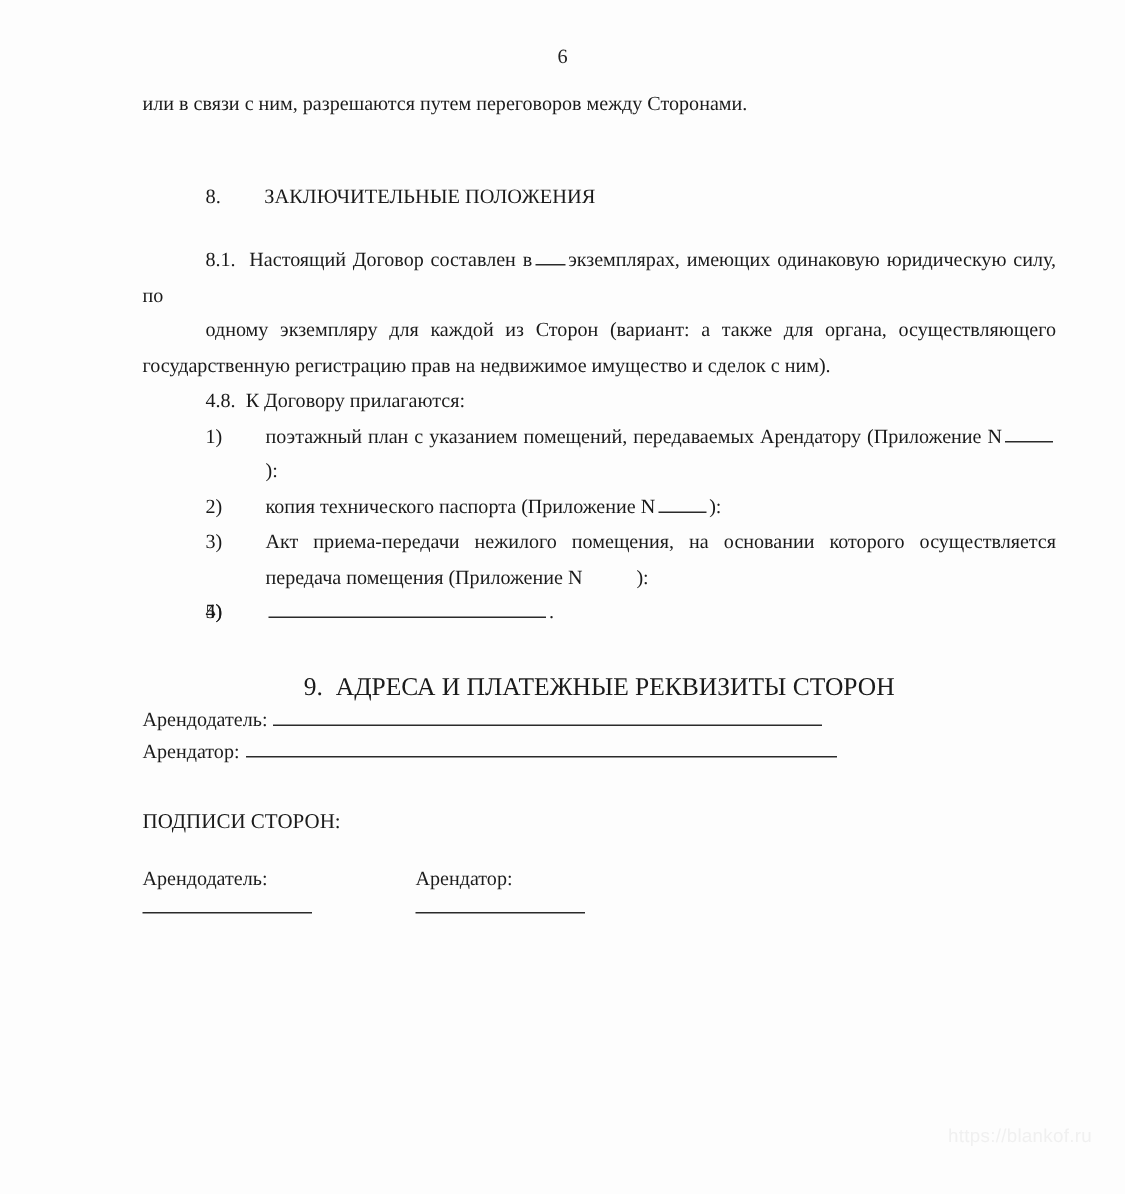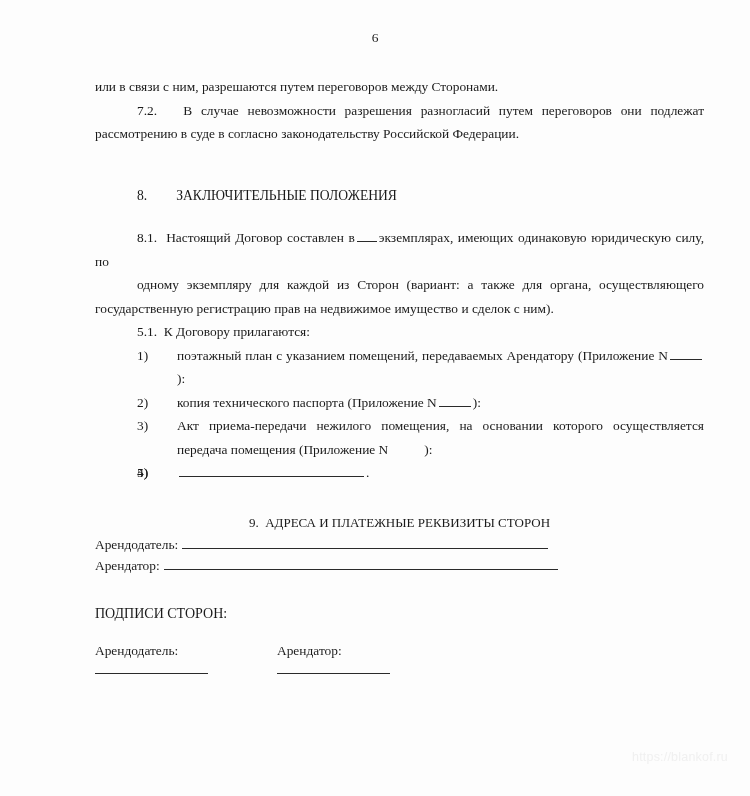--- a/index.html
+++ b/index.html
@@ -27,21 +27,21 @@
     top: 30px;
     left: 0;
     width: 750px;
     text-align: center;
     font-size: 13.5px;
     color: #222;
   }
   .body-area {
     position: absolute;
     left: 95px;
-    top: 75px;
+    top: 57px;
     width: 609px;
   }
   p {
     margin: 0;
     font-size: 13.4px;
     line-height: 23.5px;
     color: #1a1a1a;
   }
   .just {
     text-align: justify;
@@ -81,21 +81,21 @@
     vertical-align: baseline;
     height: 0.85em;
     margin: 0 2px;
   }
   .blank-sm { width: 20px; }
   .blank-md { width: 32px; }
   .blank-8-2 { width: 92px; }
   .blank-5 { width: 185px; }
   .center-head {
     text-align: center;
-    font-size: 13px;
+    font-size: 17px;
     line-height: 23.5px;
   }
   .req-row {
     display: flex;
     align-items: baseline;
     font-size: 13.4px;
     line-height: 21px;
   }
   .req-label {
     white-space: nowrap;
@@ -147,34 +147,33 @@
 <body>
 
 <div class="page">
 
   <div class="page-number">6</div>
 
   <div class="body-area">
 
     <p class="just">или в связи с ним, разрешаются путем переговоров между Сторонами.</p>
 
-    <p class="just indent"><span class="nowrap">7.2.</span>&nbsp;&nbsp;&nbsp;<span>В случае невозможности разрешения разногласий путем переговоров они подлежат рассмотрению в суде в согласно законодательству Российской Федерации.</span></p>
 
     <div class="gap-lg"></div>
 
     <p class="sec-head"><span style="display:inline-block;width:42px"></span><span>8.</span><span style="display:inline-block;width:29px"></span><span>ЗАКЛЮЧИТЕЛЬНЫЕ ПОЛОЖЕНИЯ</span></p>
 
     <div class="gap-lg"></div>
 
     <p class="just indent"><span>8.1.</span>&nbsp;&nbsp;<span>Настоящий Договор составлен в</span><span class="blank blank-sm"></span><span>экземплярах, имеющих одинаковую юридическую силу, по</span></p>
 
     <p class="just indent">одному экземпляру для каждой из Сторон (вариант: а также для органа, осуществляющего государственную регистрацию прав на недвижимое имущество и сделок с ним).</p>
 
 
-    <p class="just indent"><span>5.1.</span>&nbsp;&nbsp;<span>К Договору прилагаются:</span></p>
+    <p class="just indent"><span>4.8.</span>&nbsp;&nbsp;<span>К Договору прилагаются:</span></p>
 
     <p class="hang"><span class="marker">1)</span><span>поэтажный план с указанием помещений, передаваемых Арендатору (Приложение N</span><span class="blank blank-md"></span><span>):</span></p>
 
     <p class="hang tight"><span class="marker">2)</span><span>копия технического паспорта (Приложение N</span><span class="blank blank-md"></span><span>):</span></p>
 
     <p class="hang"><span class="marker">3)</span><span>Акт приема-передачи нежилого помещения, на основании которого осуществляется передача помещения (Приложение N</span><span class="blank blank-md" style="border-bottom:none"></span><span>):</span></p>
 
     <p class="hang tight"><span class="marker">4)</span></p>
 
     <p class="hang tight"><span class="marker">5)</span><span class="blank blank-5"></span><span>.</span></p>

